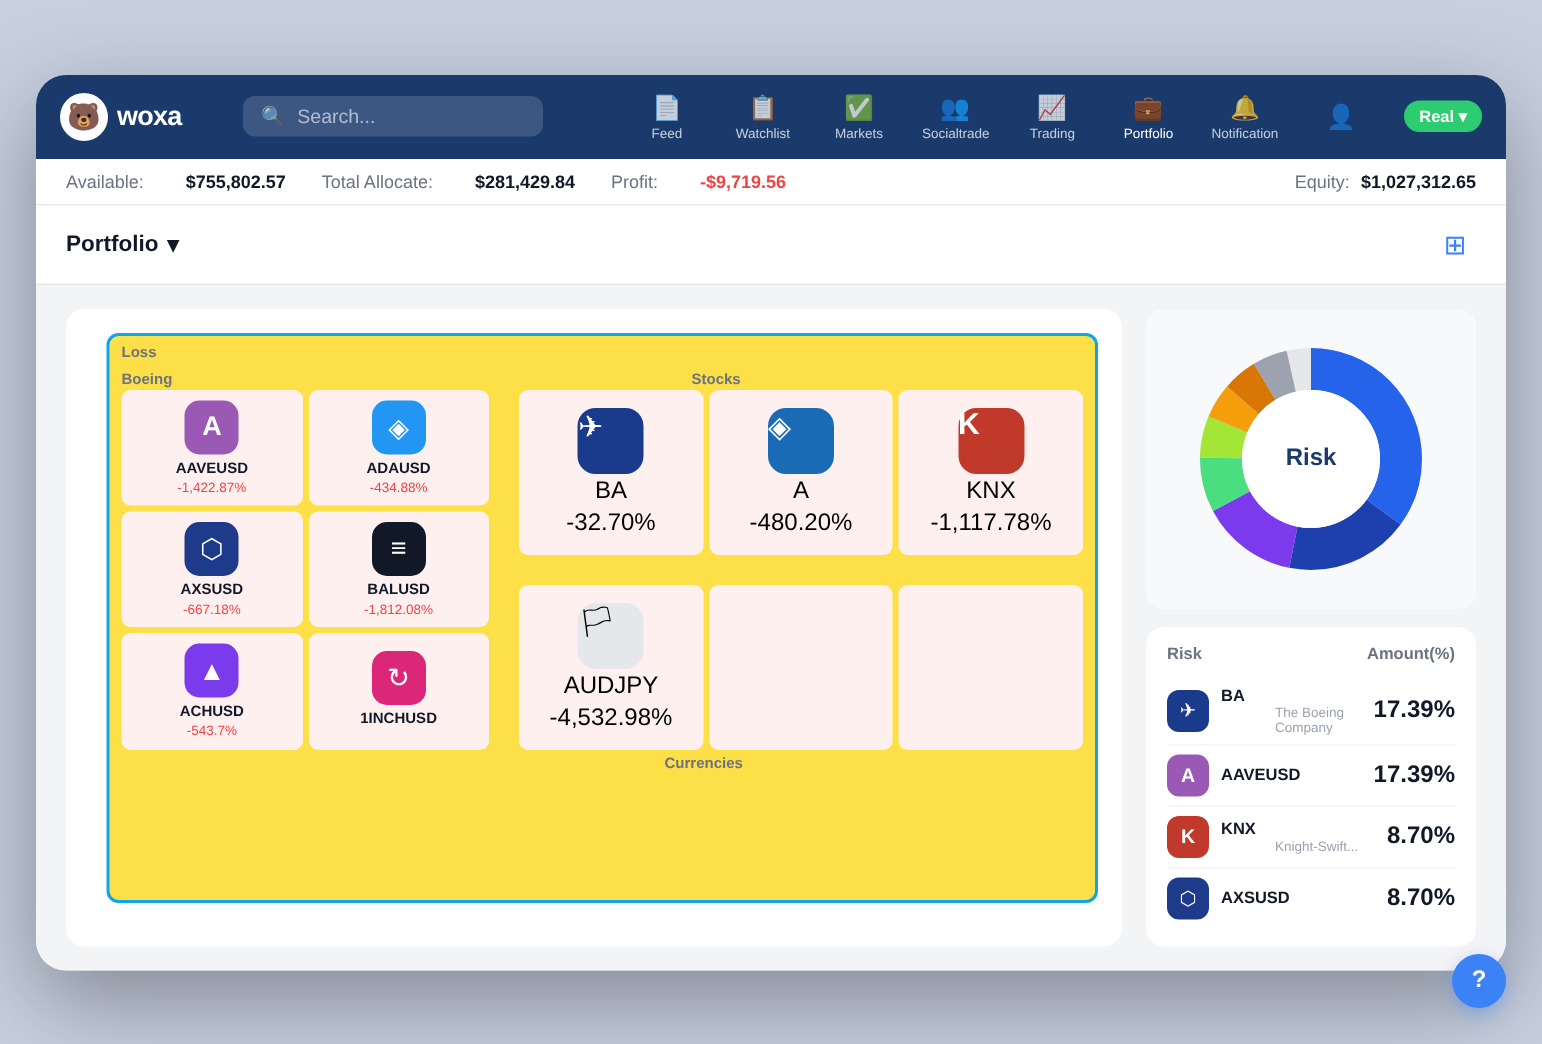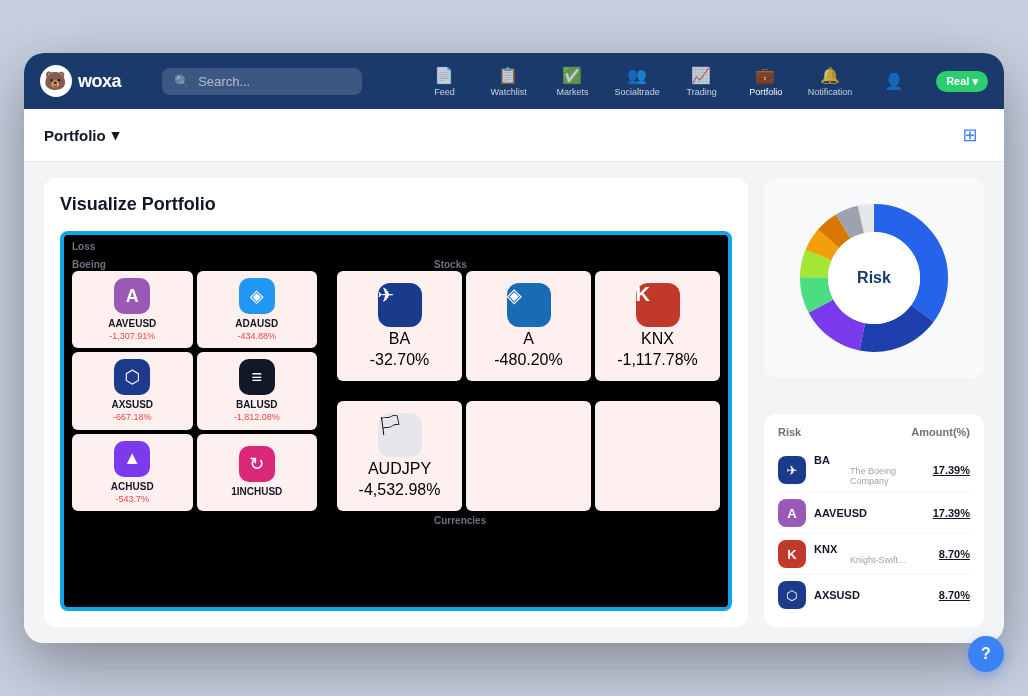--- a/index.html
+++ b/index.html
@@ -148,26 +148,27 @@
       border-radius: 12px;
       padding: 16px;
     }
     .portfolio-grid h2 {
       font-size: 18px;
       font-weight: 700;
       margin-bottom: 16px;
       color: #111827;
     }
     .treemap-container {
-      background: #000000;
+      background: #fde047;
       border-radius: 8px;
-      border: 4px solid #0ea5e9;
+      border: 2px solid #0ea5e9;
       overflow: hidden;
       height: 380px;
       position: relative;
+      margin-left: 11px;
     }
     .treemap-section-label {
       position: absolute;
       font-size: 10px;
       font-weight: 600;
       color: #6b7280;
       z-index: 2;
     }
     .loss-label { top: 6px; left: 8px; }
     .crypto-label { top: 20px; left: 8px; }
@@ -257,21 +258,21 @@
       border-radius: 8px;
       display: flex;
       align-items: center;
       justify-content: center;
       font-size: 13px;
       flex-shrink: 0;
     }
     .risk-info { flex: 1; }
     .risk-name { font-size: 11px; font-weight: 600; color: #111827; }
     .risk-sub { font-size: 9px; color: #9ca3af; margin-left: 36px; }
-    .risk-pct { font-size: 11px; font-weight: 700; color: #111827; text-decoration: underline; }
+    .risk-pct { font-size: 16px; font-weight: 700; color: #111827; }
     
     .help-btn {
       position: fixed;
       bottom: 24px;
       right: 24px;
       width: 36px;
       height: 36px;
       background: #3b82f6;
       border-radius: 50%;
       display: flex;
@@ -365,49 +366,60 @@
         <span class="nav-icon">🔔</span>
         <span class="nav-label">Notification</span>
       </div>
       <div class="nav-item">
         <span class="nav-icon">👤</span>
       </div>
       <div class="real-badge">Real ▾</div>
     </div>
   </nav>
 
+  <div class="account-bar">
+    <span class="label">Available:</span>
+    <span class="value">$755,802.57</span>
+    <span class="label">Total Allocate:</span>
+    <span class="value">$281,429.84</span>
+    <span class="label">Profit:</span>
+    <span class="value negative">-$9,719.56</span>
+    <div class="equity">
+      <span class="label">Equity:</span>
+      <span class="value">$1,027,312.65</span>
+    </div>
+  </div>
 
   <div class="portfolio-header">
     <div class="portfolio-title">
       <span>Portfolio</span>
       <span>▾</span>
     </div>
     <div class="icon-grid-btn">⊞</div>
   </div>
 
   <div class="main-content">
     <div class="content-area">
 
       <div class="portfolio-grid">
-        <h2>Visualize Portfolio</h2>
 
         <div class="treemap-container">
           <span class="treemap-section-label loss-label">Loss</span>
           <span class="treemap-section-label crypto-label" style="top:24px;left:8px;">Boeing</span>
-          <span class="treemap-section-label stocks-label" style="top:24px;left:370px;">Stocks</span>
+          <span class="treemap-section-label stocks-label" style="top:24px;left:388px;">Stocks</span>
           <span class="treemap-section-label" style="top:280px;left:370px;">Currencies</span>
 
           <div style="display:grid;grid-template-columns:245px 12px 1fr;grid-template-rows:240px 12px 1fr;gap:4px;padding:36px 8px 8px 8px;height:calc(100% - 0px);">
 
             <div style="display:grid;grid-template-columns:1fr 1fr;grid-template-rows:1fr 1fr 1fr;gap:4px;">
 
               <div class="tree-cell">
                 <div class="asset-icon icon-aave" style="background:#9b59b6;color:white;font-weight:700;">A</div>
                 <span class="asset-name">AAVEUSD</span>
-                <span class="asset-change">-1,307.91%</span>
+                <span class="asset-change">-1,422.87%</span>
               </div>
 
               <div class="tree-cell">
                 <div class="asset-icon icon-ada" style="background:#2196f3;color:white;">◈</div>
                 <span class="asset-name">ADAUSD</span>
                 <span class="asset-change">-434.88%</span>
               </div>
 
               <div class="tree-cell">
                 <div class="asset-icon icon-axs" style="background:#1e3a8a;color:white;">⬡</div>

